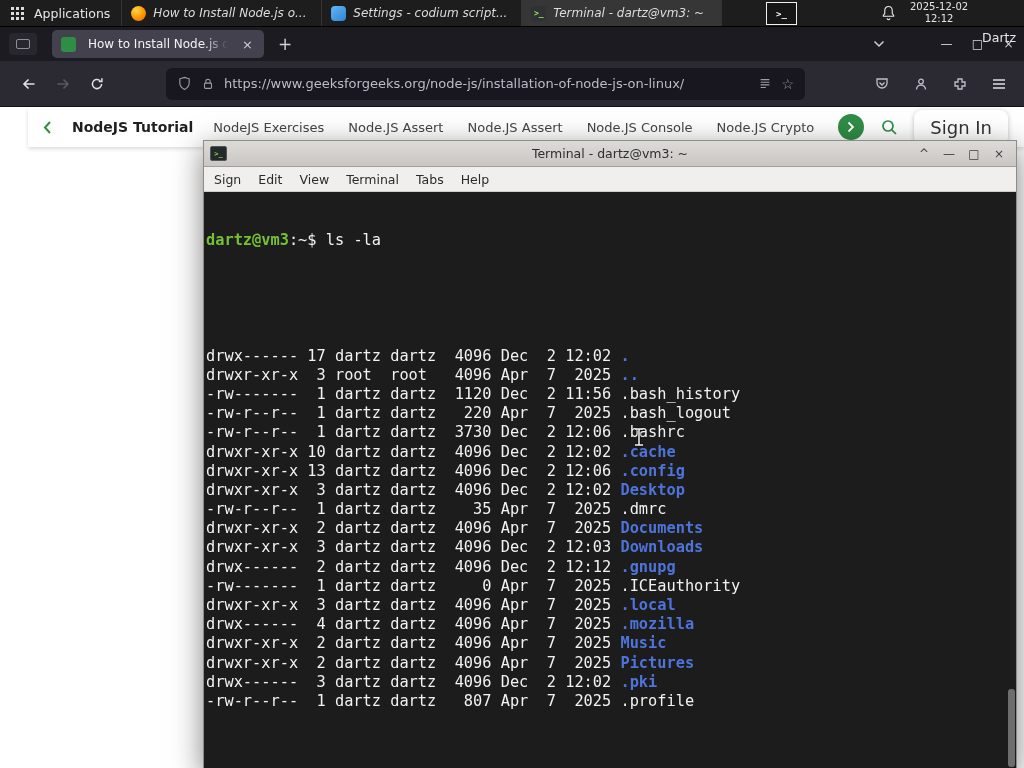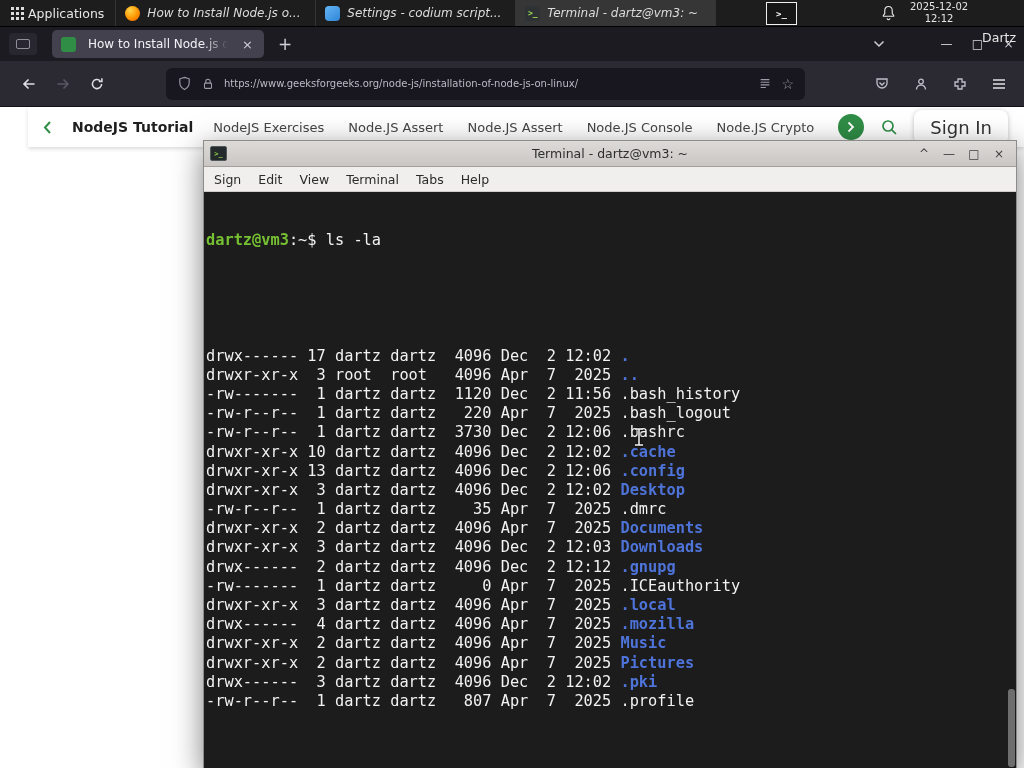--- a/index.html
+++ b/index.html
@@ -6,21 +6,21 @@
   html,body { width:1024px; height:768px; overflow:hidden; }
   body { font-family:"DejaVu Sans","Liberation Sans",sans-serif; background:#fff; position:relative; }
   button { font:inherit; border:none; background:none; color:inherit; cursor:default; }
   svg { display:block; }
 
   .desktop { position:absolute; inset:0; width:1024px; height:768px; background:#101010; }
 
   
   .panel { position:absolute; top:0; left:0; width:1024px; height:27px; background:#1d1d1d;
            border-bottom:1px solid #000; display:flex; align-items:stretch; z-index:50; color:#e6e6e6; }
-  .apps { display:flex; align-items:center; gap:4px; padding:0 11px; font-size:12.5px; border-right:1px solid #343434; }
+  .apps { display:flex; align-items:center; gap:10px; padding:0 11px; font-size:12.5px; border-right:1px solid #343434; }
   .task { display:flex; align-items:center; gap:7px; width:200px; padding:0 9px; font-size:12px; color:#dcdcdc;
           border-right:1px solid #343434; overflow:hidden; }
   .task .ttext { white-space:nowrap; overflow:hidden; flex:1; text-align:left;font-style:italic; }
   .task.active { background:#363636; }
   .ticon { width:15px; height:15px; border-radius:50%; flex:0 0 15px; }
   .ticon.firefox { background:radial-gradient(circle at 35% 30%, #ffd54a, #ff9400 55%, #e55b00); }
   .ticon.codium { border-radius:4px; background:linear-gradient(140deg,#64b5f6,#2f86d6); }
   .ticon.termico { border-radius:3px; background:#2e3235; color:#9fe352; font:bold 8px "DejaVu Sans Mono",monospace;
                    display:flex; align-items:center; justify-content:center; }
   .tray-box { position:absolute; left:766px; top:2px; width:31px; height:23px; border:1px solid #f0f0f0;
@@ -47,21 +47,21 @@
   .newtab { color:#cfcfd8; font-size:17px; margin-left:8px; padding:0 6px; }
   .tabbar-right { margin-left:auto; display:flex; align-items:center; }
   .tab-chevron { padding:0 10px; margin-right:36px; }
   .wc { width:31px; text-align:center; color:#d6d6de; font-size:12px; }
 
   .navbar { height:46px; flex:0 0 46px; background:#2b2a33; border-bottom:1px solid #141318;
             display:flex; align-items:center; padding-left:12px; }
   .navbtn { width:34px; height:32px; display:flex; align-items:center; justify-content:center; border-radius:4px; }
   .urlbar { flex:1; height:32px; margin-left:52px; margin-right:62px; background:#18171f; border-radius:6px;
             display:flex; align-items:center; gap:9px; padding:0 11px; }
-  .url-text { flex:1; font-size:10px; color:#bcbcc6; white-space:nowrap; overflow:hidden; }
+  .url-text { flex:1; font-size:13px; color:#bcbcc6; white-space:nowrap; overflow:hidden; }
   .star { color:#9d9da8; font-size:14px; }
   .nav-right { display:flex; align-items:center; gap:9px; padding-right:10px; }
   .nav-right > span { width:30px; height:30px; display:flex; align-items:center; justify-content:center; }
 
   .gfgbar { height:40px; flex:0 0 40px; background:#fff; display:flex; align-items:center;
             padding:0 16px 0 14px; gap:20px; box-shadow:0 2px 4px rgba(0,0,0,.14); position:relative; z-index:2;margin-left:28px; }
   .gfg-active { font-size:14px; font-weight:bold; color:#1f1f1f; white-space:nowrap; }
   .gfg-items { display:flex; gap:24px; overflow:hidden; flex:1; white-space:nowrap; align-items:center; }
   .gfg-item { font-size:13px; color:#454545; }
   .gfg-right { display:flex; align-items:center; gap:16px; flex:0 0 auto; }

